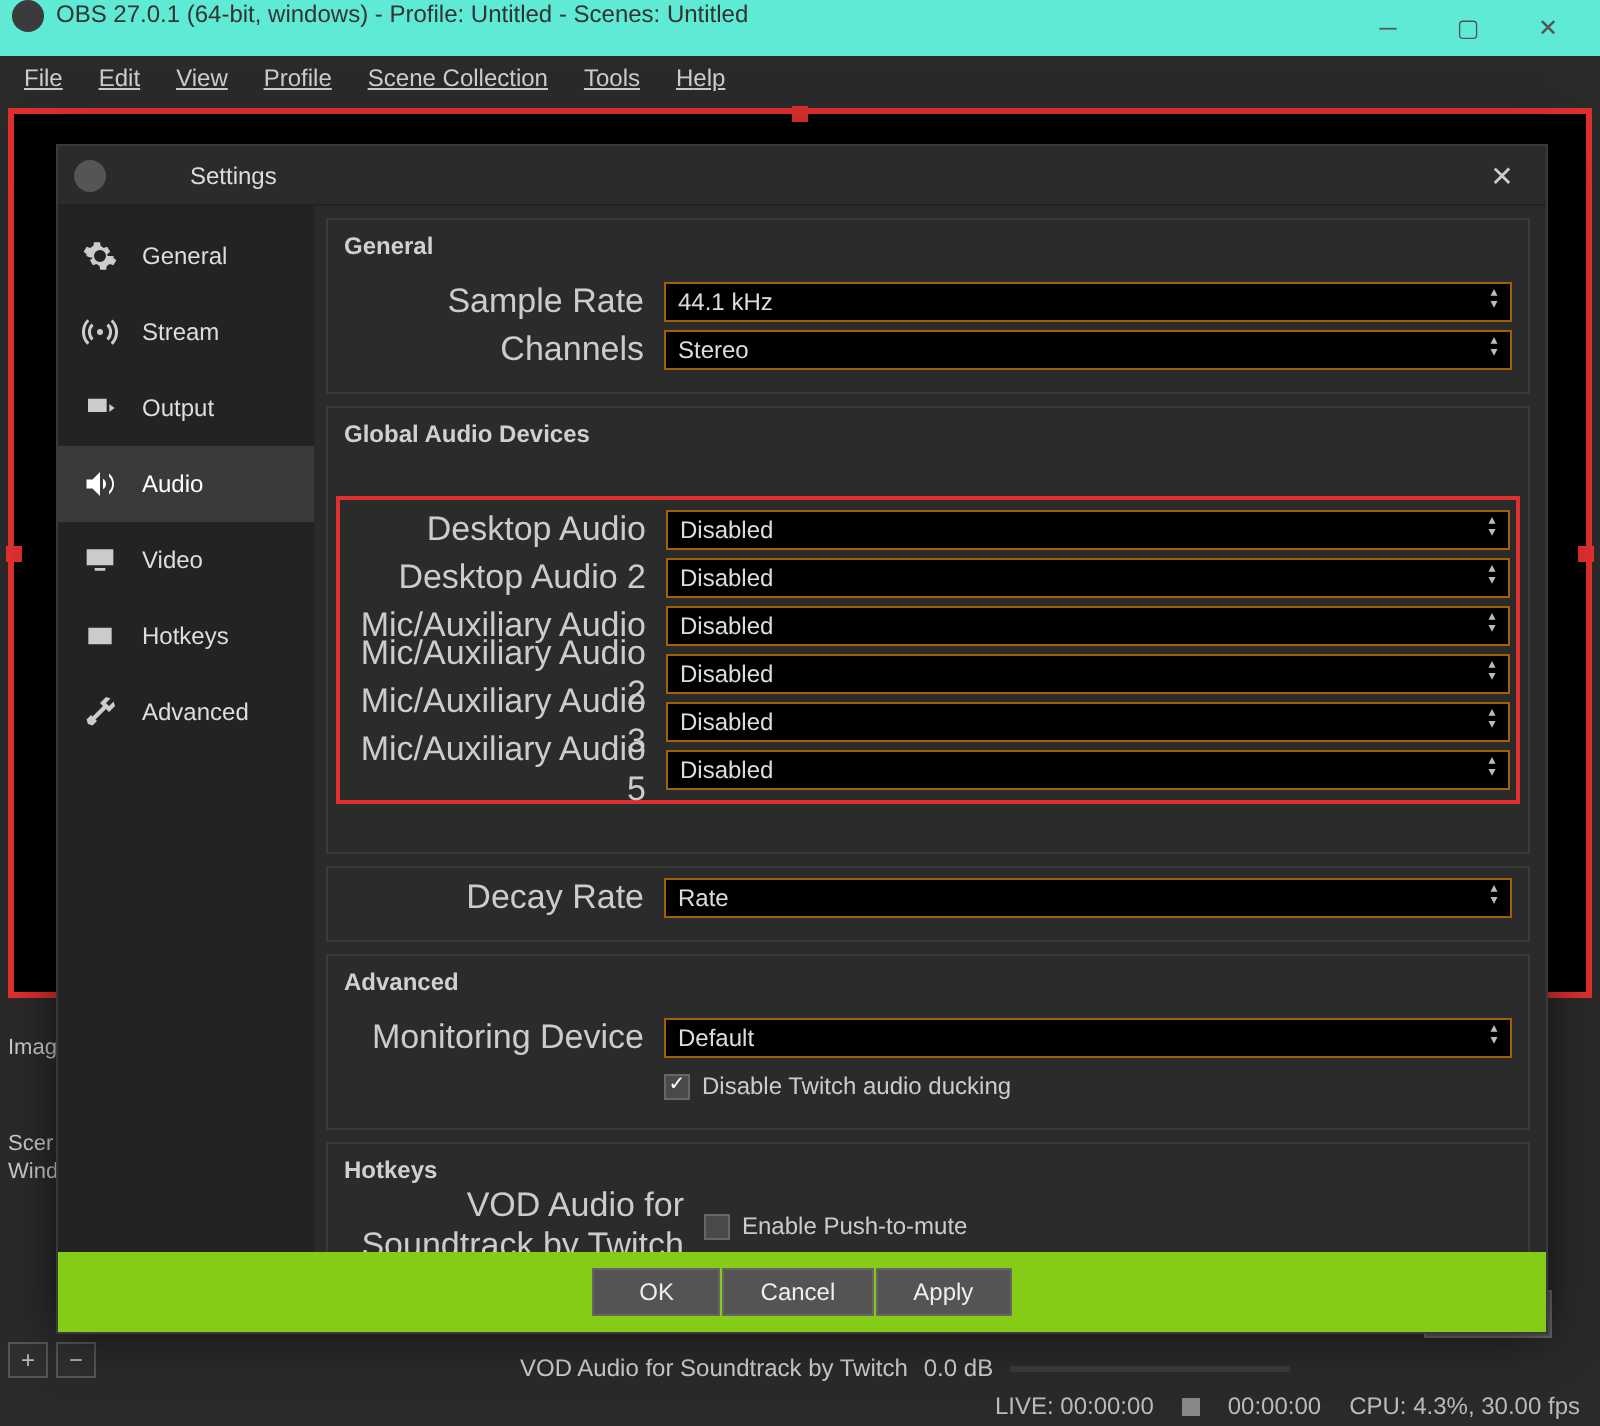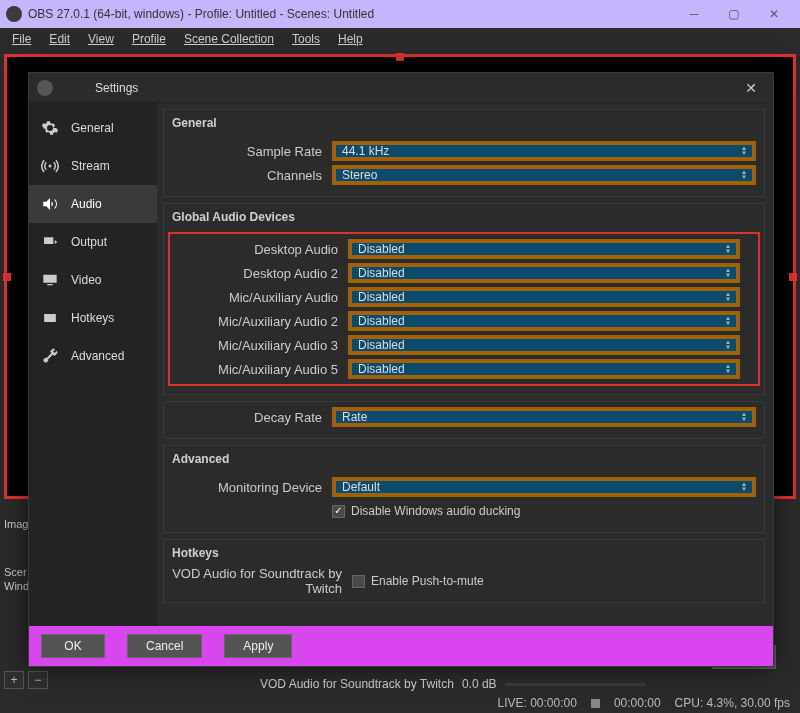--- a/index.html
+++ b/index.html
@@ -1,19 +1,19 @@
 <!DOCTYPE html>
 <html><head>
 <meta charset="utf-8">
 <style>
 * { box-sizing: border-box; margin: 0; padding: 0; font-family: "Segoe UI", Tahoma, sans-serif; font-size: 12px; }
 body { background: #2a2a2a; width: 800px; height: 713px; overflow: hidden; color: #ccc; }
 
 
-.titlebar { height: 28px; background: #c4b5fd; display: flex; align-items: center; padding: 0 6px; color: #333; }
+.titlebar { height: 28px; background: #5eead4; display: flex; align-items: flex-start; padding: 0 6px; color: #333; }
 .titlebar .obs-logo { width: 16px; height: 16px; border-radius: 50%; background: #3b3b3b; margin-right: 6px; }
 .titlebar .title-text { flex: 1; font-size: 12px; }
 .titlebar .winbtn { width: 40px; height: 28px; display: flex; align-items: center; justify-content: center; color: #555; }
 
 
 .menubar { height: 22px; background: #2a2a2a; display: flex; align-items: center; padding: 0 4px; gap: 2px; text-decoration: underline; }
 .menubar .mitem { padding: 2px 8px; color: #ccc; cursor: default; }
 .menubar .mitem .ul { text-decoration: underline; }
 
 
@@ -39,30 +39,30 @@
 .side-item .sicon { width: 22px; height: 18px; display: flex; align-items: center; justify-content: center; }
 .sicon svg { fill: #ccc; }
 .side-item.active .sicon svg { fill: #fff; }
 
 .content { flex:1; background: #2b2b2b; padding: 0; overflow: hidden; position: relative; }
 .scroll-area { position:absolute; inset:0; overflow:hidden; }
 .panel { border: 1px solid #3a3a3a; margin: 6px 8px 0 6px; border-radius: 0; }
 .panel-title { color: #d0d0d0; font-weight: bold; padding: 6px 8px 6px 8px; font-size: 12px; }
 .panel-body { padding: 2px 8px 8px 8px; }
 .row { display: flex; align-items: center; margin: 2px 0; height: 22px; }
-.row .lbl { width: 160px; text-align: right; padding-right: 10px; color: #ccc; font-size: 13px; }
+.row .lbl { width: 160px; text-align: right; padding-right: 10px; color: #ccc; font-size: 17px; }
 .row .fld { flex: 1; }
-.select { background: #0c4a6e; border: 4px solid #a16207; height: 20px; display: flex; align-items: center; padding: 0 6px; color: #ddd; position: relative; font-size: 11px; }
+.select { background: #000000; border: 1px solid #a16207; height: 20px; display: flex; align-items: center; padding: 0 6px; color: #ddd; position: relative; font-size: 11px; }
 .select .spin { position: absolute; right: 2px; top: 1px; bottom: 1px; width: 12px; display: flex; flex-direction: column; justify-content: center; gap:0; }
 .select .spin div { height: 6px; line-height: 4px; font-size: 7px; color:#bbb; text-align:center; }
-.highlight-box { border: 2px solid #e02f2f; padding: 2px 18px; margin: 0 -4px; }
+.highlight-box { border: 2px solid #e02f2f; padding: 2px 3px; margin: 16px -4px; }
 .chk { display:flex; align-items:center; gap:6px; }
 .chk .box { width:13px; height:13px; background:#4a4a4a; border:1px solid #666; display:flex; align-items:center; justify-content:center; color:#fff; font-size:10px; line-height:10px; }
 
-.settings-footer { height: 40px; display:flex; align-items:center; justify-content:flex-start; gap:22px; padding: 0 12px; background:#d946ef; }
+.settings-footer { height: 40px; display:flex; align-items:center; justify-content:center; gap:1px; padding: 0 12px; background:#84cc16; }
 .btn { background:#545454; color:#eee; border:1px solid #666; padding: 4px 18px; font-size:12px; min-width:64px; text-align:center; }
 
 
 .dock-left { position:absolute; left:4px; top:518px; width:24px; color:#ccc; font-size:11px; }
 .bottom-bar { position:absolute; left:4px; right:4px; bottom:24px; height:18px; display:flex; align-items:center; gap:10px; color:#bbb; }
 .plusminus { display:flex; gap:4px; }
 .plusminus .pm { width:20px; height:18px; border:1px solid #555; display:flex; align-items:center; justify-content:center; background:#2f2f2f; }
 .audio-mix { position:absolute; left:260px; bottom:22px; display:flex; align-items:center; gap:8px; }
 .audio-mix .mline { width:140px; height:3px; background:#3a3a3a; }
 .exit-btn { position:absolute; right:24px; bottom:44px; }
@@ -142,35 +142,35 @@
         <span>General</span>
       </div>
       <div class="side-item">
         <span class="sicon">
             <svg viewBox="0 0 24 24" width="18" height="18">
               <path d="M12 10a2 2 0 100 4 2 2 0 000-4zm-5.7 7.7a8 8 0 010-11.3l1.4 1.4a6 6 0 000 8.5zm11.4 0l-1.4-1.4a6 6 0 000-8.5l1.4-1.4a8 8 0 010 11.3zM3.5 20.5a12 12 0 010-17l1.4 1.4a10 10 0 000 14.1zm17 0l-1.4-1.4a10 10 0 000-14.1l1.4-1.4a12 12 0 010 17z"></path>
             </svg>
           </span>
         <span>Stream</span>
       </div>
+      <div class="side-item">
+        <span class="sicon">
+            <svg viewBox="0 0 24 24" width="20" height="16">
+              <path d="M3 5h14v10H3zM19 9l4 3-4 3z"></path>
+            </svg>
+          </span>
+        <span>Output</span>
+      </div>
       <div class="side-item active">
         <span class="sicon">
             <svg viewBox="0 0 24 24" width="20" height="18">
               <path d="M3 9v6h4l5 5V4L7 9H3zm13 3a4 4 0 00-2-3.5v7A4 4 0 0016 12zm2-7v2a7 7 0 010 10v2a9 9 0 000-14z"></path>
             </svg>
           </span>
         <span>Audio</span>
-      </div>
-      <div class="side-item">
-        <span class="sicon">
-            <svg viewBox="0 0 24 24" width="20" height="16">
-              <path d="M3 5h14v10H3zM19 9l4 3-4 3z"></path>
-            </svg>
-          </span>
-        <span>Output</span>
       </div>
       <div class="side-item">
         <span class="sicon">
             <svg viewBox="0 0 24 24" width="20" height="16">
               <path d="M2 4h20v12H2zM8 20h8v-2H8z"></path>
             </svg>
           </span>
         <span>Video</span>
       </div>
       <div class="side-item">
@@ -334,21 +334,21 @@
                       <div>▾</div>
                     </div>
                   </div>
                 </div>
               </div>
           <div class="row">
                 <div class="lbl"></div>
                 <div class="fld">
                   <div class="chk">
                     <div class="box">✓</div>
-                    <span>Disable Windows audio ducking</span>
+                    <span>Disable Twitch audio ducking</span>
                   </div>
                 </div>
               </div>
         </div>
       </div>
 
       <div class="panel">
         <div class="panel-title">Hotkeys</div>
         <div class="panel-body">
           <div class="row">

